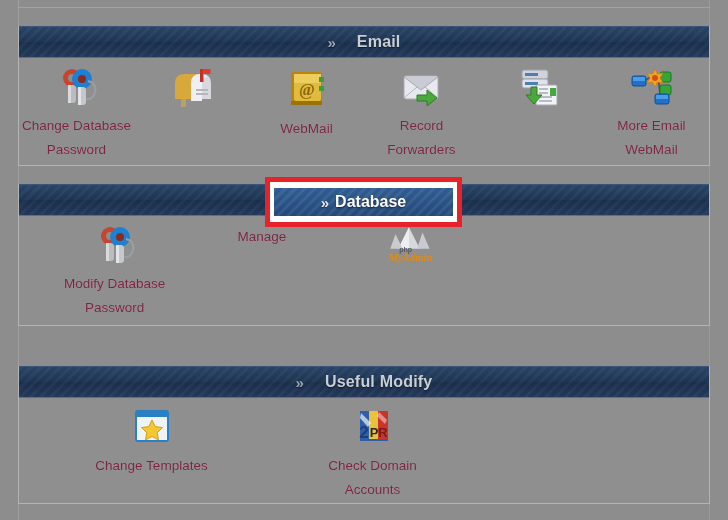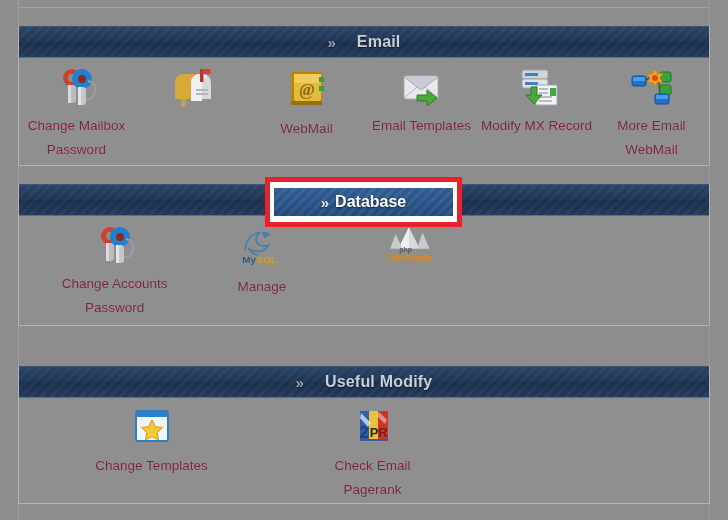--- a/index.html
+++ b/index.html
@@ -177,21 +177,21 @@
             <rect x="16" y="20" width="8" height="18" rx="3" fill="#b9bcc1"></rect>
             <rect x="16" y="20" width="3" height="18" fill="#d8dade"></rect>
             <ellipse cx="30" cy="14" rx="10" ry="10" fill="#1f7fd0"></ellipse>
             <ellipse cx="30" cy="14" rx="4" ry="4" fill="#8d2a1f"></ellipse>
             <rect x="26" y="22" width="8" height="18" rx="3" fill="#c4c7cc"></rect>
             <rect x="26" y="22" width="3" height="18" fill="#e2e4e8"></rect>
             <path d="M36 16 q9 2 7 11 q-2 8 -9 7" fill="none" stroke="#9a9da2" stroke-width="2.2"></path>
           </g>
         </svg>
       </div>
-      <div class="lbl">Change Mailbox Password</div>
+      <div class="lbl">Change Database Password</div>
     </div>
 
     <div class="cell">
       <div class="ico">
         <svg width="50" height="46" viewBox="0 0 50 46">
           <path d="M8 18 q0 -9 10 -9 h14 q-6 2 -6 9 v16 h-18 z" fill="#d8a93a"></path>
           <path d="M24 18 q0 -9 10 -9 q10 0 10 9 v16 h-20 z" fill="#d7d9dd"></path>
           <path d="M24 18 q0 -9 10 -9 q4 0 6.5 2.5 q-5.5 1 -5.5 8.5 v16 h-11 z" fill="#eef0f3"></path>
           <rect x="29" y="24" width="12" height="2" fill="#b4b7bc"></rect>
           <rect x="29" y="28" width="12" height="2" fill="#b4b7bc"></rect>
@@ -219,40 +219,39 @@
 
     <div class="cell">
       <div class="ico">
         <svg width="50" height="46" viewBox="0 0 50 46">
           <rect x="7" y="11" width="34" height="23" rx="2" fill="#e8e9ef" stroke="#a9abb4" stroke-width="1"></rect>
           <path d="M7 12 L24 25 L41 12" fill="#c9cbd6" stroke="#a9abb4" stroke-width="1"></path>
           <path d="M7 33 L20 22 M41 33 L28 22" stroke="#b5b7c1" stroke-width="1" fill="none"></path>
           <path d="M20 30 h10 v-5 l10 8 l-10 8 v-5 h-10 z" fill="#4aa83c" stroke="#2f7d26" stroke-width="1"></path>
         </svg>
       </div>
-      <div class="lbl">Email Templates</div>
+      <div class="lbl">Record Forwarders</div>
     </div>
 
     <div class="cell">
       <div class="ico">
         <svg width="50" height="46" viewBox="0 0 50 46">
           <rect x="10" y="5" width="26" height="9" rx="2" fill="#cfd3da" stroke="#9aa0ab"></rect>
           <rect x="10" y="14" width="26" height="9" rx="2" fill="#dfe2e8" stroke="#9aa0ab"></rect>
           <rect x="13" y="8" width="13" height="3" fill="#4a7fb5"></rect>
           <rect x="13" y="17" width="13" height="3" fill="#4a7fb5"></rect>
           <rect x="24" y="20" width="21" height="20" rx="1" fill="#f2f3f6" stroke="#a6a9b2"></rect>
           <rect x="27" y="23" width="9" height="2" fill="#b9bcc4"></rect>
           <rect x="27" y="27" width="9" height="2" fill="#b9bcc4"></rect>
           <rect x="27" y="31" width="13" height="2" fill="#b9bcc4"></rect>
           <rect x="27" y="35" width="13" height="2" fill="#b9bcc4"></rect>
           <rect x="38" y="23" width="6" height="8" fill="#46a83f"></rect>
           <path d="M19 22 v8 h-5 l8 9 l8 -9 h-5 v-8 z" fill="#4aa83c" stroke="#2f7d26"></path>
         </svg>
       </div>
-      <div class="lbl">Modify MX Record</div>
     </div>
 
     <div class="cell">
       <div class="ico">
         <svg width="50" height="46" viewBox="0 0 50 46">
           <path d="M16 16 L31 9 M31 9 L33 30" stroke="#4c4f57" stroke-width="1.6" fill="none"></path>
           <rect x="5" y="11" width="14" height="10" rx="2" fill="#1f72c8" stroke="#114f92"></rect>
           <rect x="6" y="12" width="12" height="4" fill="#4a9ce8"></rect>
           <rect x="33" y="7" width="11" height="10" rx="2" fill="#35a537" stroke="#1d7a1f"></rect>
           <rect x="33" y="20" width="11" height="10" rx="2" fill="#35a537" stroke="#1d7a1f"></rect>
@@ -282,32 +281,24 @@
           <ellipse cx="20" cy="13" rx="4" ry="4" fill="#8d8d8d"></ellipse>
           <rect x="16" y="20" width="8" height="18" rx="3" fill="#b9bcc1"></rect>
           <rect x="16" y="20" width="3" height="18" fill="#d8dade"></rect>
           <ellipse cx="30" cy="14" rx="10" ry="10" fill="#1f7fd0"></ellipse>
           <ellipse cx="30" cy="14" rx="4" ry="4" fill="#8d2a1f"></ellipse>
           <rect x="26" y="22" width="8" height="18" rx="3" fill="#c4c7cc"></rect>
           <rect x="26" y="22" width="3" height="18" fill="#e2e4e8"></rect>
           <path d="M36 16 q9 2 7 11 q-2 8 -9 7" fill="none" stroke="#9a9da2" stroke-width="2.2"></path>
         </svg>
       </div>
-      <div class="lbl">Change Accounts Password</div>
-    </div>
-
-    <div class="cell">
-      <div class="ico">
-        <svg width="58" height="46" viewBox="0 0 58 46">
-          <path d="M10 28 q2 -18 16 -20 q-6 7 -2 12 q5 5 12 2 q-3 7 -11 7 q-8 0 -11 -4 q2 6 10 8" fill="none" stroke="#4a7fa8" stroke-width="2"></path>
-          <path d="M28 8 q7 -2 11 3 q-5 0 -7 4" fill="#4a7fa8"></path>
-          <text x="7" y="42" font-family="'Liberation Sans',sans-serif" font-size="11" font-weight="bold" fill="#2a5f86">My</text>
-          <text x="23" y="42" font-family="'Liberation Sans',sans-serif" font-size="11" font-weight="bold" fill="#d9a017">SQL</text>
-        </svg>
-      </div>
+      <div class="lbl">Modify Database Password</div>
+    </div>
+
+    <div class="cell">
       <div class="lbl nudge">Manage</div>
     </div>
 
     <div class="cell">
       <div class="ico">
         <svg width="58" height="46" viewBox="0 0 58 46">
           <path d="M29 2 L41 26 H17 Z" fill="#d8d9dc"></path>
           <path d="M29 2 L29 26 H17 Z" fill="#eceef0"></path>
           <path d="M44 8 L52 26 H38 Z" fill="#c9cbcf"></path>
           <path d="M14 10 L22 26 H8 Z" fill="#c9cbcf"></path>
@@ -354,17 +345,17 @@
           <rect x="21" y="6" width="9" height="28" fill="#e8c23a"></rect>
           <rect x="30" y="6" width="10" height="28" fill="#c9342b"></rect>
           <path d="M13 8 l10 10 l-3 4 l-8 -9 z" fill="#ffffff" opacity="0.65"></path>
           <path d="M31 7 l8 8 l-2 4 l-8 -8 z" fill="#ffffff" opacity="0.45"></path>
           <text x="16" y="33" font-family="'Liberation Sans',sans-serif" font-size="17" font-weight="bold" fill="#203f78" text-anchor="middle">2</text>
           <text x="26" y="32" font-family="'Liberation Sans',sans-serif" font-size="13" font-weight="bold" fill="#2b2b2b" text-anchor="middle">P</text>
           <text x="35" y="32" font-family="'Liberation Sans',sans-serif" font-size="13" font-weight="bold" fill="#7d1c16" text-anchor="middle">R</text>
           <rect x="12" y="34" width="28" height="2" fill="#2f5fa8"></rect>
         </svg>
       </div>
-      <div class="lbl">Check Email Pagerank</div>
+      <div class="lbl">Check Domain Accounts</div>
     </div>
 
   </div>
 </div>
 
 </body></html>

